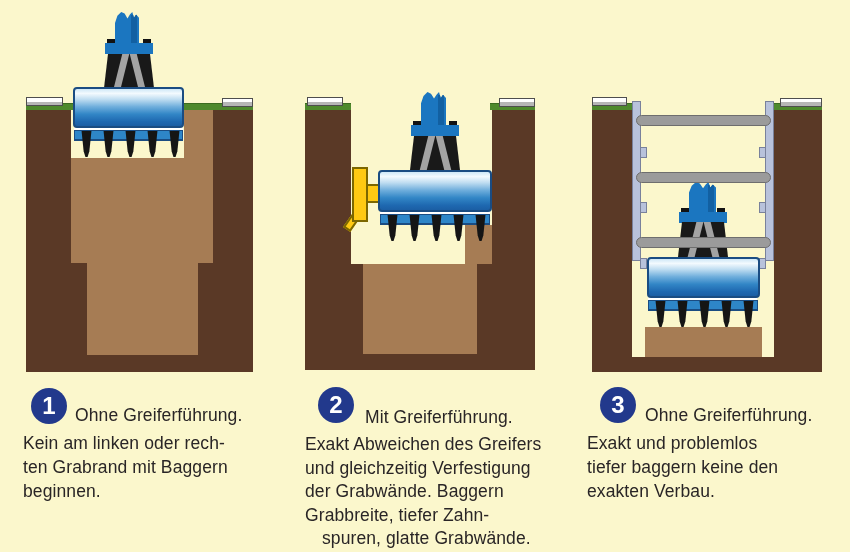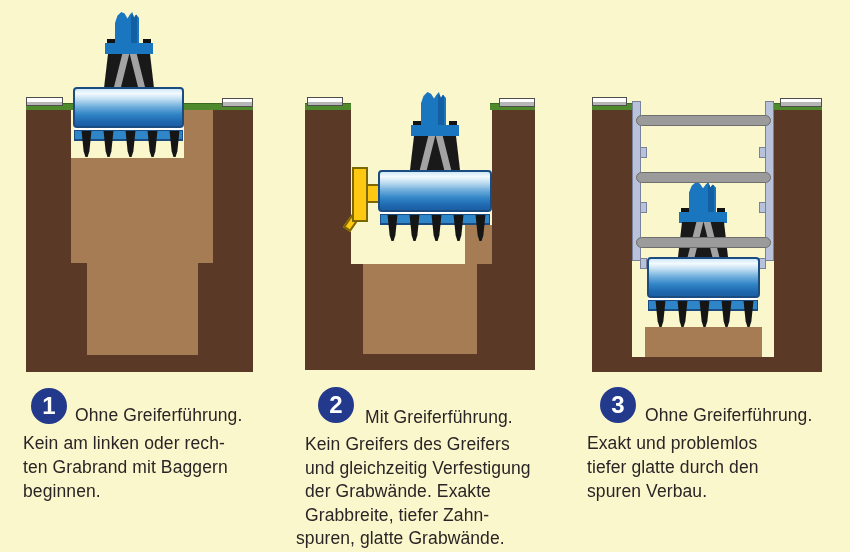--- a/index.html
+++ b/index.html
@@ -163,30 +163,30 @@
     <div class="cap-line" style="left:23px;top:433px">Kein am linken oder rech-</div>
     <div class="cap-line" style="left:23px;top:457px">ten Grabrand mit Baggern</div>
     <div class="cap-line" style="left:23px;top:481px">beginnen.</div>
   </div>
 
   <div>
     <div class="badge" style="left:318px;top:387px">
         <span>2</span>
       </div>
     <div class="cap-line" style="left:365px;top:407px">Mit Greiferführung.</div>
-    <div class="cap-line" style="left:305px;top:434px">Kein Greifers des Greifers</div>
+    <div class="cap-line" style="left:305px;top:434px">Exakt Abweichen des Greifers</div>
     <div class="cap-line" style="left:305px;top:458px">und gleichzeitig Verfestigung</div>
-    <div class="cap-line" style="left:305px;top:481px">der Grabwände. Exakte</div>
+    <div class="cap-line" style="left:305px;top:481px">der Grabwände. Baggern</div>
     <div class="cap-line" style="left:305px;top:505px">Grabbreite, tiefer Zahn-</div>
-    <div class="cap-line" style="left:296px;top:528px">spuren, glatte Grabwände.</div>
+    <div class="cap-line" style="left:322px;top:528px">spuren, glatte Grabwände.</div>
   </div>
 
   <div>
     <div class="badge" style="left:600px;top:387px">
         <span>3</span>
       </div>
     <div class="cap-line" style="left:645px;top:405px">Ohne Greiferführung.</div>
     <div class="cap-line" style="left:587px;top:433px">Exakt und problemlos</div>
-    <div class="cap-line" style="left:587px;top:457px">tiefer glatte durch den</div>
-    <div class="cap-line" style="left:587px;top:481px">spuren Verbau.</div>
+    <div class="cap-line" style="left:587px;top:457px">tiefer baggern keine den</div>
+    <div class="cap-line" style="left:587px;top:481px">exakten Verbau.</div>
   </div>
 
 </div>
 
 </body></html>

